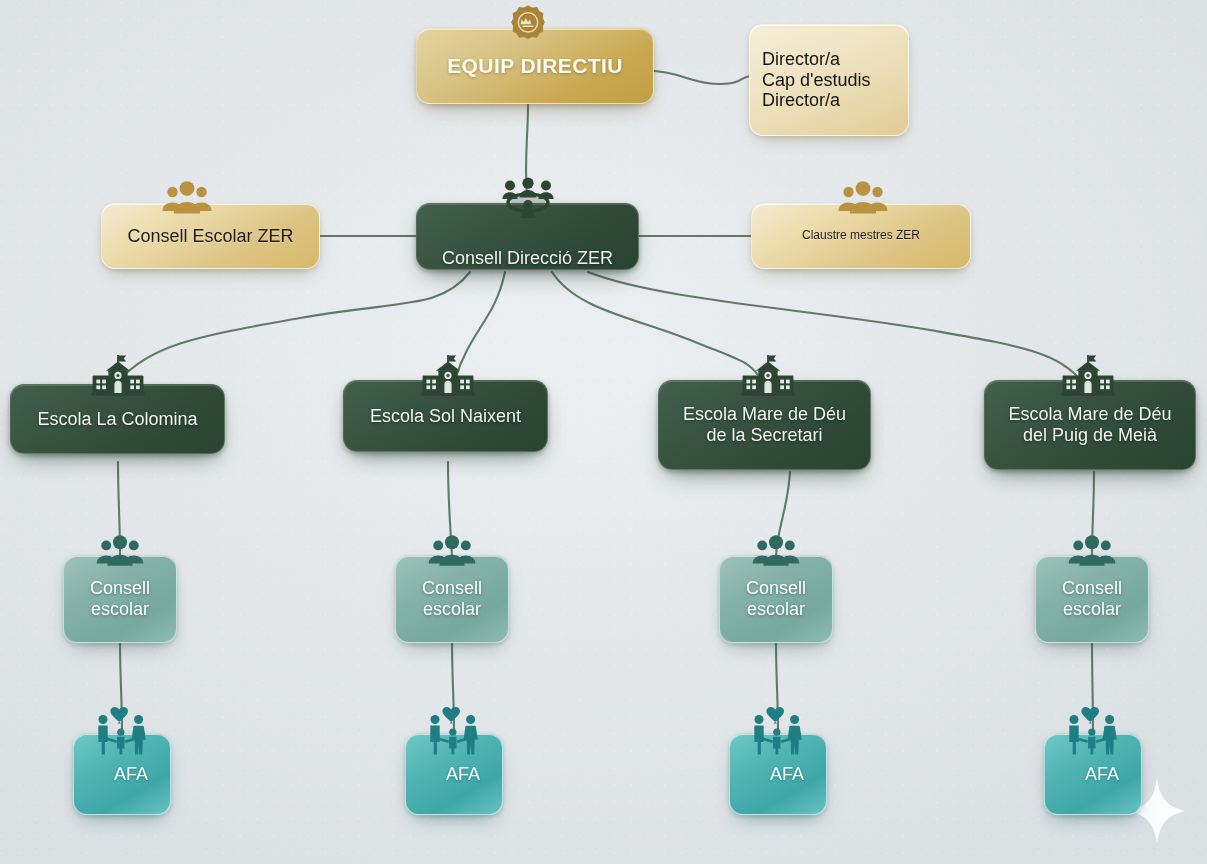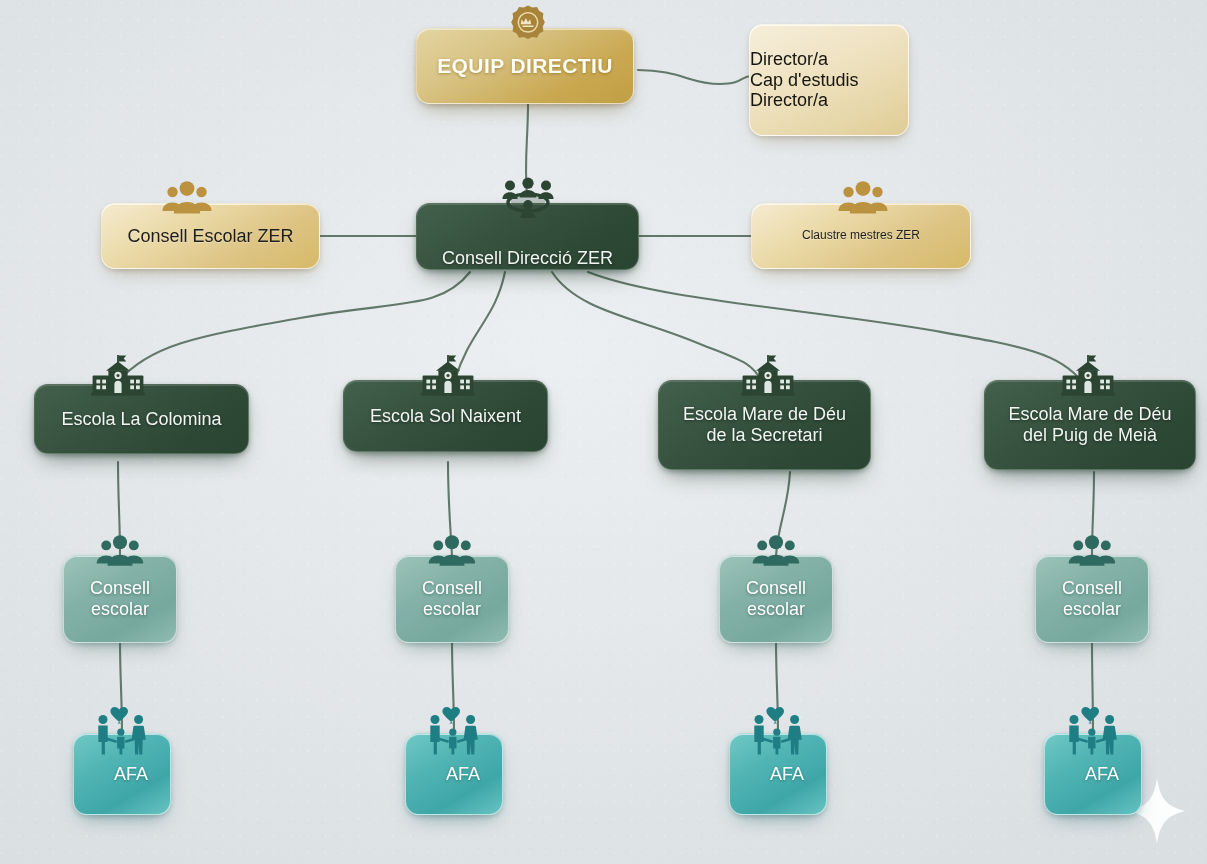--- a/index.html
+++ b/index.html
@@ -409,45 +409,45 @@
       <path d="M6.3 19.5 h9.4 v16.5 h-2.8 v12.5 h-3.2 v-12.5 h-3.4z"></path>
       <circle cx="46.6" cy="13.5" r="4.5"></circle>
       <path d="M41.4 20.2 c0-0.6 10.4-0.6 10.4 0 l2.0 13.6 h-3.1 l-0.4 14.7 h-3.0 l-0.6-11.0 -0.6 11.0 h-3.0 l-0.4-14.7 h-3.1z"></path>
       <circle cx="28.8" cy="26.2" r="3.6"></circle>
       <path d="M25.1 30.8 h7.4 v11.8 h-2.2 v5.9 h-2.8 v-5.9 h-2.4z"></path>
       <path d="M14.8 31.6 l10.2 3.0 -0.6 2.4 -10.2-3.0z"></path>
       <path d="M43.0 31.6 l-10.2 3.0 .6 2.4 10.2-3.0z"></path>
     </g>
   </svg>
 
-  <div class="node gold-strong" style="left:416px; top:28px; width:218px; height:76px; font-size:21px;">
+  <div class="node gold-strong" style="left:416px; top:28px; width:238px; height:76px; font-size:21px;">
     <span class="txt">EQUIP DIRECTIU</span>
   </div>
 
-  <div class="node gold-pale" style="left:749px; top:24px; width:160px; height:112px; font-size:18px; justify-content:flex-start; text-align:left; padding-left:0;">
+  <div class="node gold-pale" style="left:749px; top:24px; width:160px; height:112px; font-size:18px; justify-content:flex-start; text-align:left; padding-left:12px;">
     <div class="txt" style="padding:0;">
       <div>Director/a</div>
       <div>Cap d'estudis</div>
       <div>Director/a</div>
     </div>
   </div>
 
   <div class="node gold-light" style="left:78px; top:203px; width:219px; height:66px; font-size:18px;margin-left:23px;">
     <span class="txt">Consell Escolar ZER</span>
   </div>
 
   <div class="node green-dark" style="left:416px; top:203px; width:223px; height:67px; font-size:18px;align-items:flex-end;">
     <span class="txt">Consell Direcció ZER</span>
   </div>
 
   <div class="node gold-light" style="left:751px; top:203px; width:220px; height:66px; font-size:12px;">
     <span class="txt">Claustre mestres ZER</span>
   </div>
 
-  <div class="node green-dark" style="left:10px; top:384px; width:215px; height:70px; font-size:18px;margin-left:24px;">
+  <div class="node green-dark" style="left:10px; top:384px; width:215px; height:70px; font-size:18px;">
     <span class="txt">Escola La Colomina</span>
   </div>
 
   <div class="node green-dark" style="left:343px; top:380px; width:205px; height:72px; font-size:18px;text-align:center;">
     <span class="txt">Escola Sol Naixent</span>
   </div>
 
   <div class="node green-dark" style="left:658px; top:380px; width:213px; height:90px; font-size:18px;">
     <div class="txt">
       <div>Escola Mare de Déu</div>

